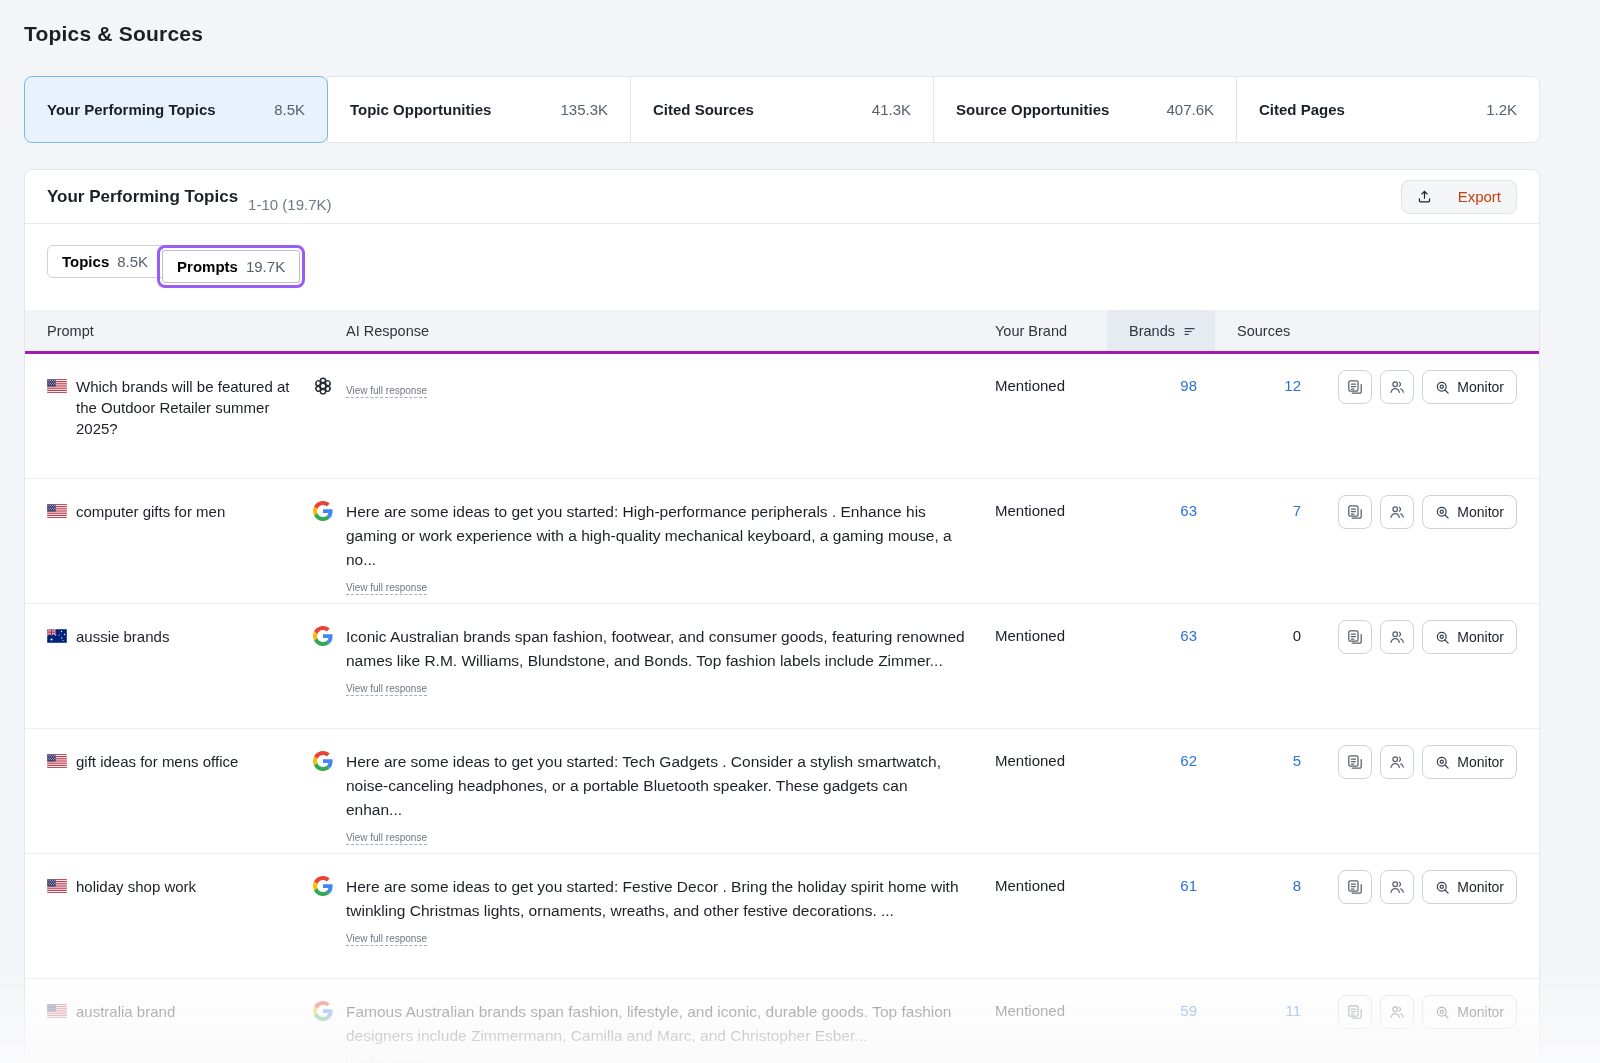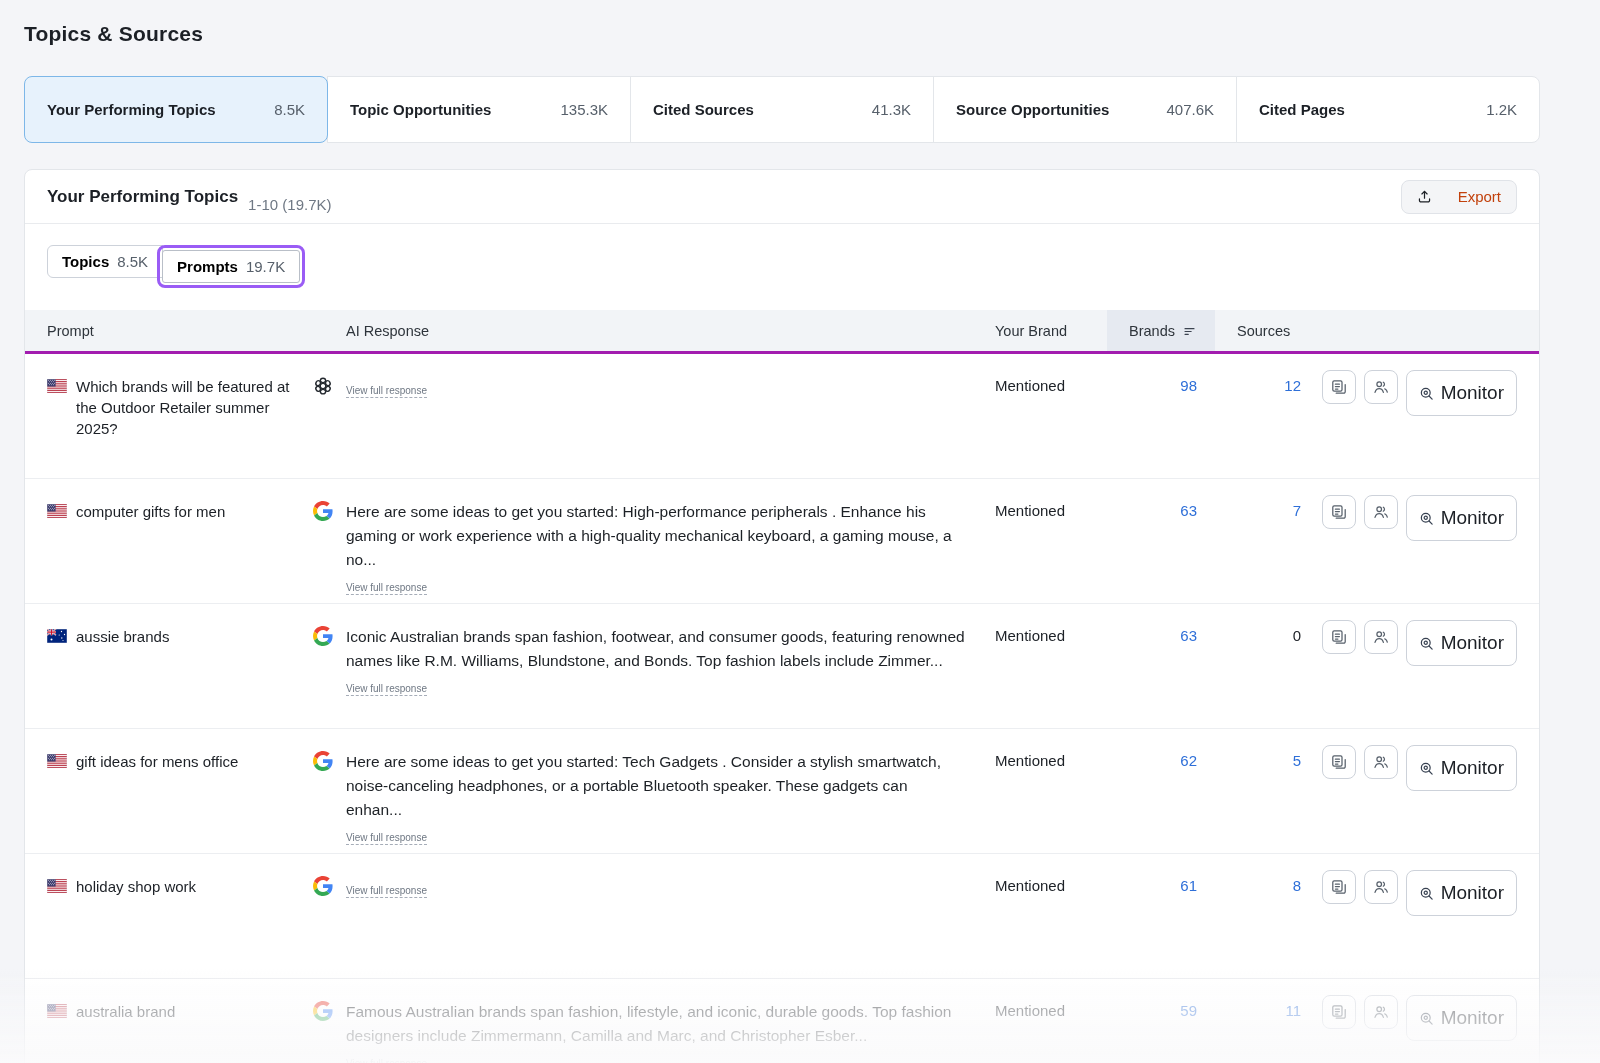--- a/index.html
+++ b/index.html
@@ -63,22 +63,22 @@
     border-bottom:1px dashed #a6adb8; padding-bottom:1px; cursor:pointer; }
   .c-brand   { width:134px; padding:23px 0 0 22px; }
   .c-brands  { width:108px; padding:23px 18px 0 0; text-align:right; }
   .c-sources { width:100px; padding:23px 14px 0 0; text-align:right; }
   .num-link  { color:#2e6fd8; text-decoration:none; cursor:pointer; }
   .num-plain { color:#1c2026; }
   .c-actions { width:224px; padding:16px 22px 0 0; display:flex; justify-content:flex-end; gap:8px; }
   .icon-btn { width:34px; height:34px; background:#fff; border:1px solid #cdd2da; border-radius:8px;
     display:flex; align-items:center; justify-content:center; color:#57606b; cursor:pointer; }
   .icon-btn svg { width:16px; height:16px; }
-  .monitor-btn { height:46px; padding:0 12px; background:#fff; border:1px solid #cdd2da; border-radius:8px;
-    display:flex; align-items:center; gap:7px; font-size:19px; color:#1c2026; cursor:pointer; font-family:inherit; }
+  .monitor-btn { height:34px; padding:0 12px; background:#fff; border:1px solid #cdd2da; border-radius:8px;
+    display:flex; align-items:center; gap:7px; font-size:14px; color:#1c2026; cursor:pointer; font-family:inherit; }
   .monitor-btn svg { width:15px; height:15px; color:#374151; }
 
   .bottom-fade { position:fixed; left:0; right:0; bottom:0; height:95px; pointer-events:none;
     background:linear-gradient(to bottom, rgba(248,249,250,0), rgba(250,250,251,.92)); }
   .defs-hidden { position:absolute; width:0; height:0; overflow:hidden; }
 </style>
 </head>
 <body>
 
 <svg class="defs-hidden" aria-hidden="true">
@@ -412,20 +412,21 @@
         <svg class="flag">
             <use href="#sym-us-flag"></use>
           </svg>
         <span>holiday shop work</span>
       </div>
       <div class="cell c-response">
         <svg class="provider">
             <use href="#sym-google"></use>
           </svg>
         <div>
+          <div class="resp-text">Here are some ideas to get you started: Festive Decor . Bring the holiday spirit home with twinkling Christmas lights, ornaments, wreaths, and other festive decorations. ...</div>
           <a class="view-link">View full response</a>
         </div>
       </div>
       <div class="cell c-brand"><span>Mentioned</span></div>
       <div class="cell c-brands"><a class="num-link">61</a></div>
       <div class="cell c-sources"><a class="num-link">8</a></div>
       <div class="cell c-actions">
         <button class="icon-btn">
             <svg>
               <use href="#sym-copy"></use>

